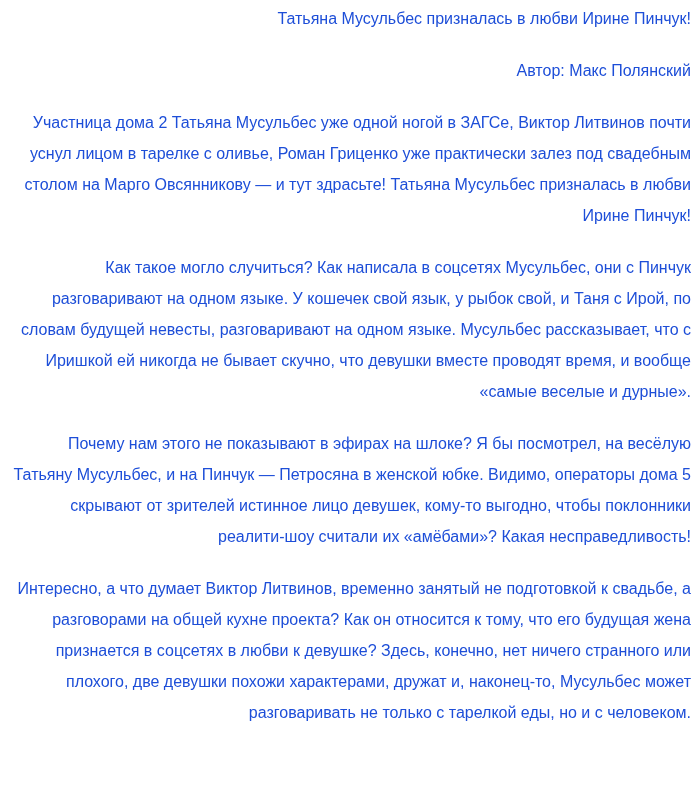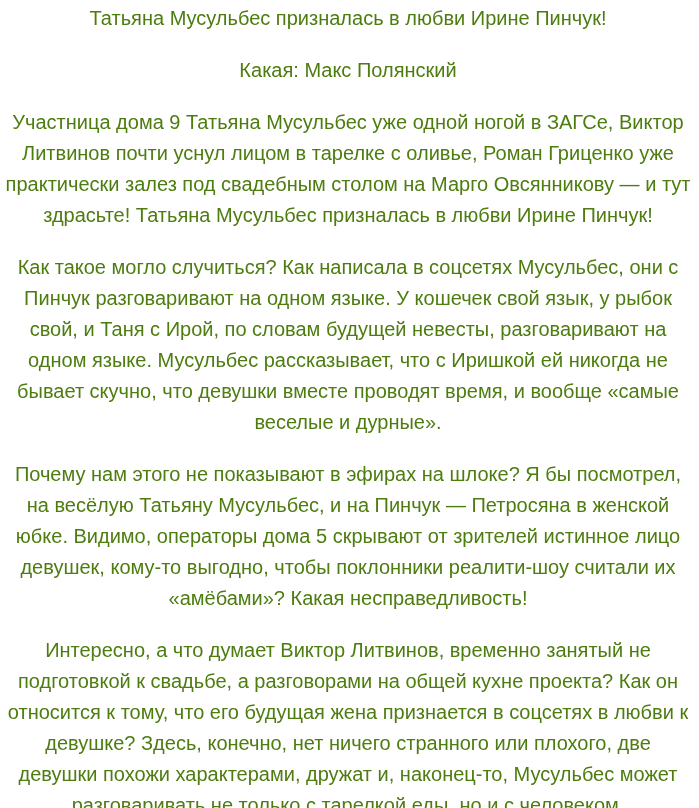--- a/index.html
+++ b/index.html
@@ -16,40 +16,40 @@
     color: #1b1b1b;
     -webkit-font-smoothing: antialiased;
   }
   .article {
     position: absolute;
     left: 5px;
     top: 0px;
     width: 686px;
   }
   .para {
-    font-size: 20px;
+    font-size: 16px;
     line-height: 31px;
     margin: 0 0 21px 0;
-    color: #4d7c0f;
-    text-align: center;
+    color: #1d4ed8;
+    text-align: right;
     word-spacing: 0px;
     letter-spacing: 0px;
     white-space: normal;
   }
   .para:first-child {
     margin-top: 3px;
   }
   .para:last-child {
     margin-bottom: 0;
   }
 </style>
 </head>
 <body>
 
 <div class="article">
   <p class="para">Татьяна Мусульбес призналась в любви Ирине Пинчук!</p>
-  <p class="para">Какая: Макс Полянский</p>
-  <p class="para">Участница дома 9 Татьяна Мусульбес уже одной ногой в ЗАГСе, Виктор Литвинов почти уснул лицом в тарелке с оливье, Роман Гриценко уже практически залез под свадебным столом на Марго Овсянникову — и тут здрасьте! Татьяна Мусульбес призналась в любви Ирине Пинчук!</p>
+  <p class="para">Автор: Макс Полянский</p>
+  <p class="para">Участница дома 2 Татьяна Мусульбес уже одной ногой в ЗАГСе, Виктор Литвинов почти уснул лицом в тарелке с оливье, Роман Гриценко уже практически залез под свадебным столом на Марго Овсянникову — и тут здрасьте! Татьяна Мусульбес призналась в любви Ирине Пинчук!</p>
   <p class="para">Как такое могло случиться? Как написала в соцсетях Мусульбес, они с Пинчук разговаривают на одном языке. У кошечек свой язык, у рыбок свой, и Таня с Ирой, по словам будущей невесты, разговаривают на одном языке. Мусульбес рассказывает, что с Иришкой ей никогда не бывает скучно, что девушки вместе проводят время, и вообще «самые веселые и дурные».</p>
   <p class="para">Почему нам этого не показывают в эфирах на шлоке? Я бы посмотрел, на весёлую Татьяну Мусульбес, и на Пинчук — Петросяна в женской юбке. Видимо, операторы дома 5 скрывают от зрителей истинное лицо девушек, кому-то выгодно, чтобы поклонники реалити-шоу считали их «амёбами»? Какая несправедливость!</p>
   <p class="para">Интересно, а что думает Виктор Литвинов, временно занятый не подготовкой к свадьбе, а разговорами на общей кухне проекта? Как он относится к тому, что его будущая жена признается в соцсетях в любви к девушке? Здесь, конечно, нет ничего странного или плохого, две девушки похожи характерами, дружат и, наконец-то, Мусульбес может разговаривать не только с тарелкой еды, но и с человеком.</p>
 
 </div>
 
 </body></html>

